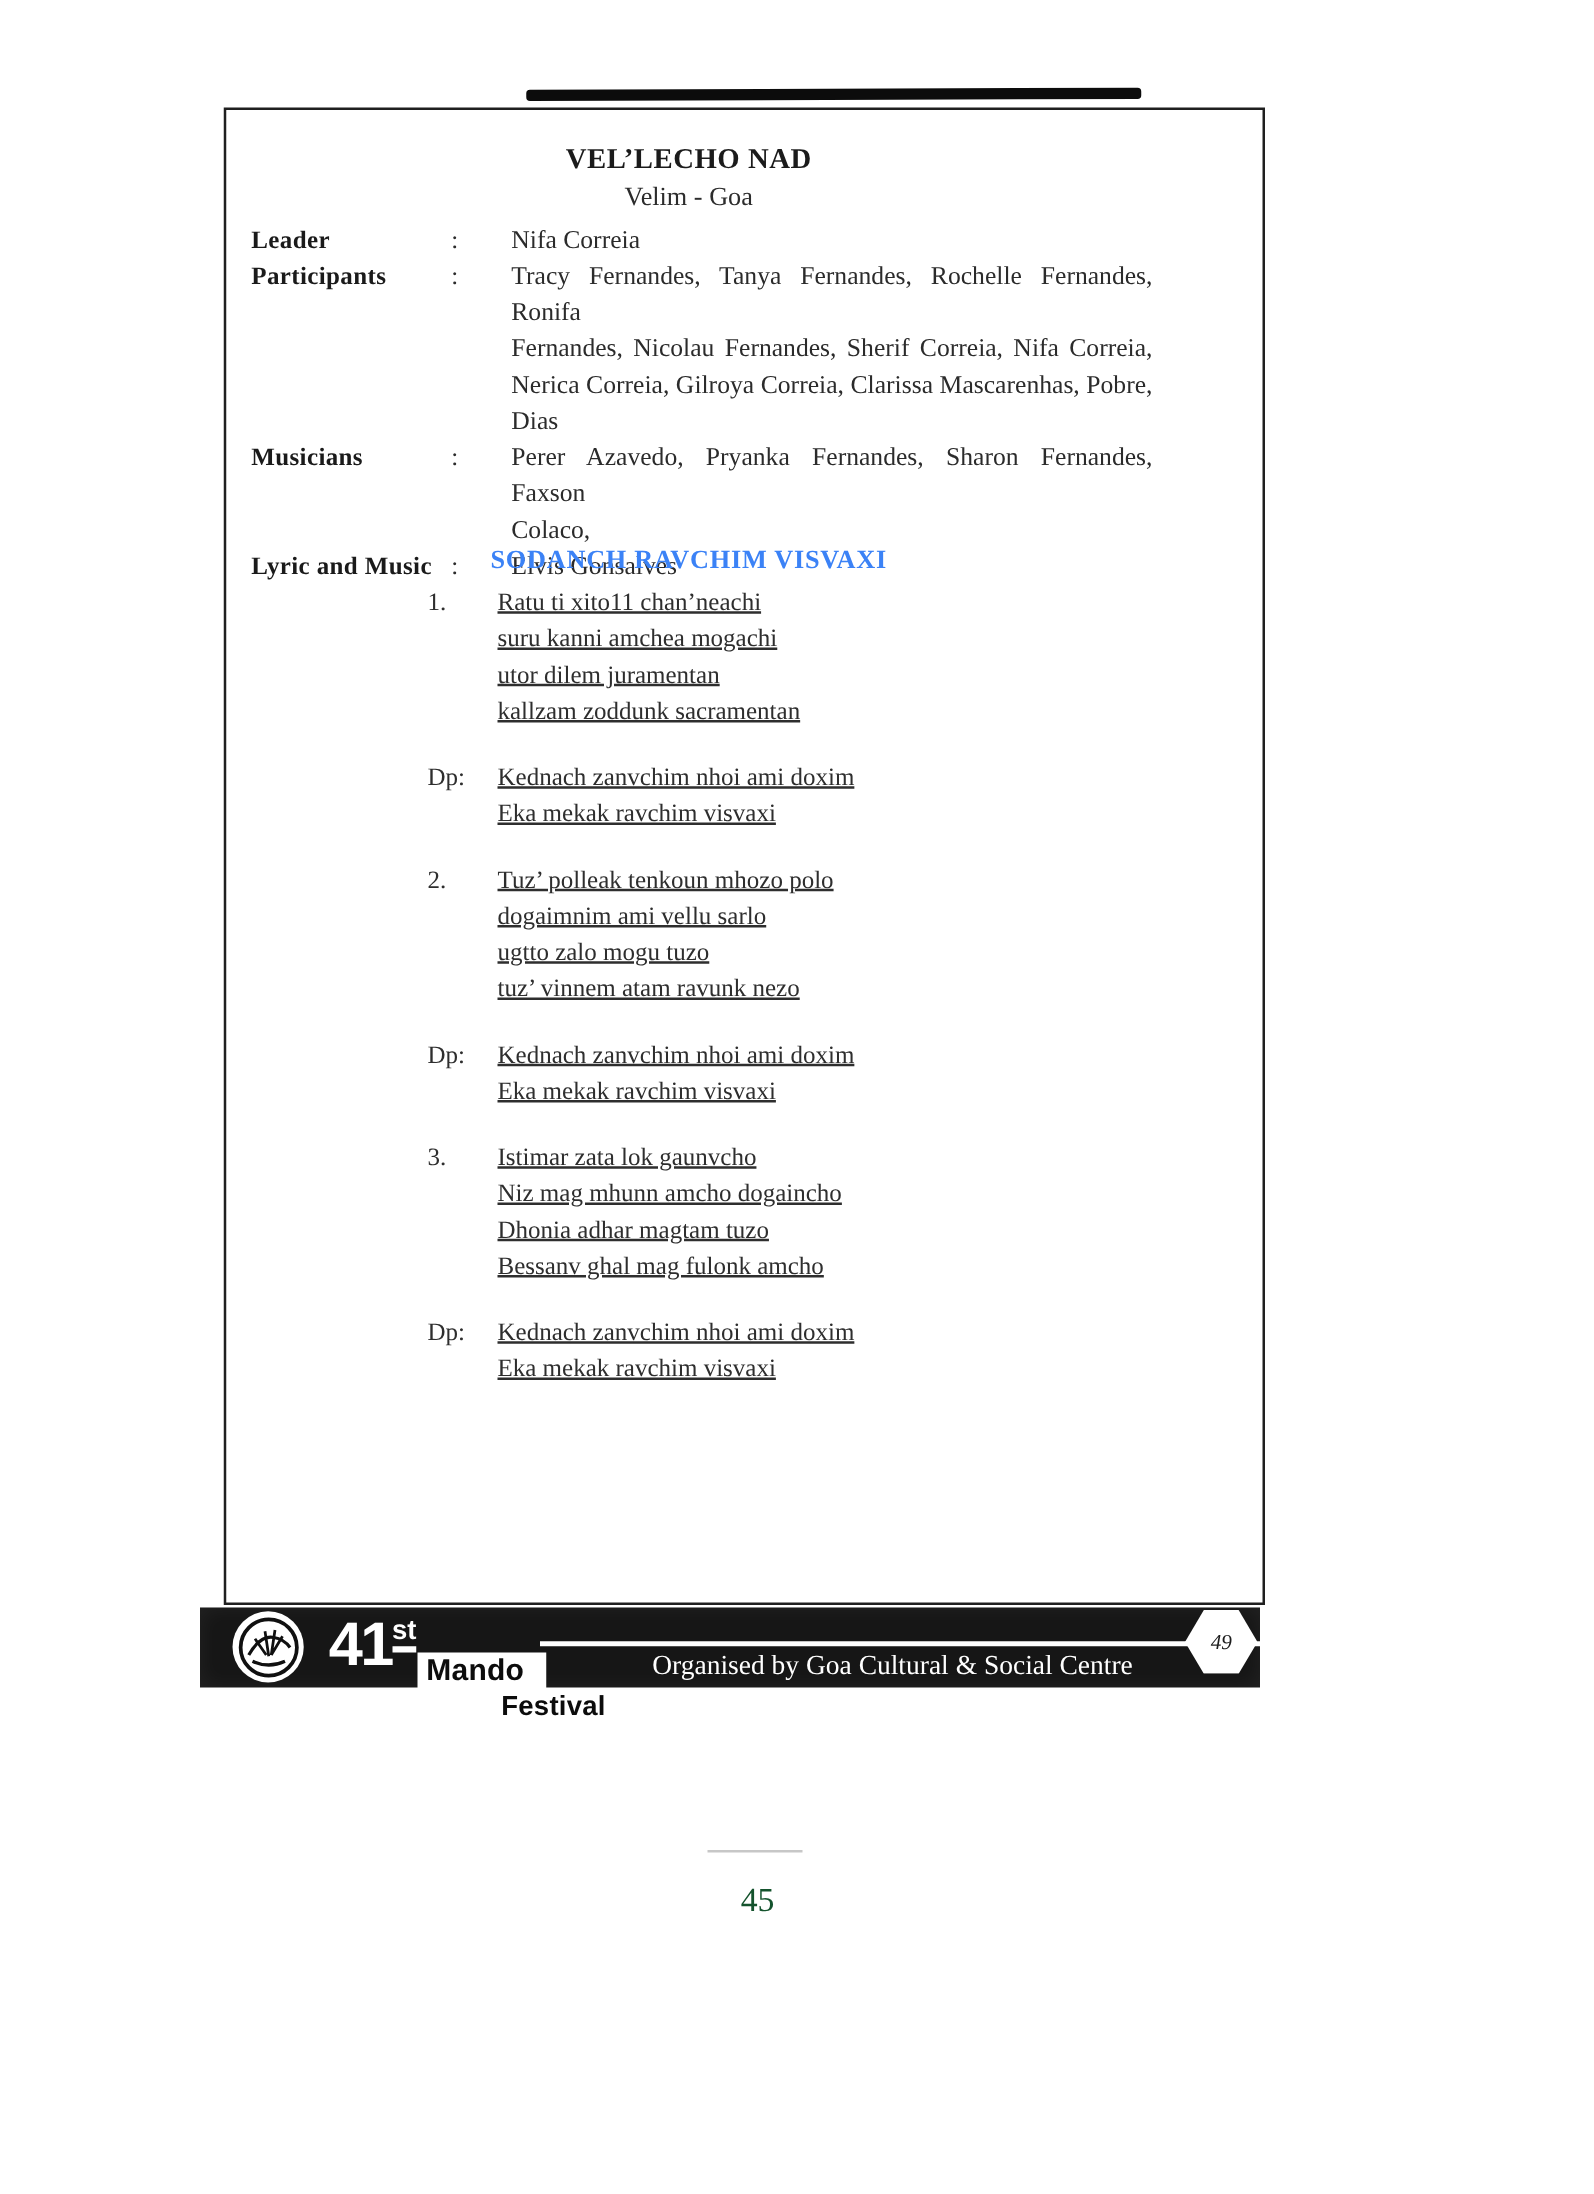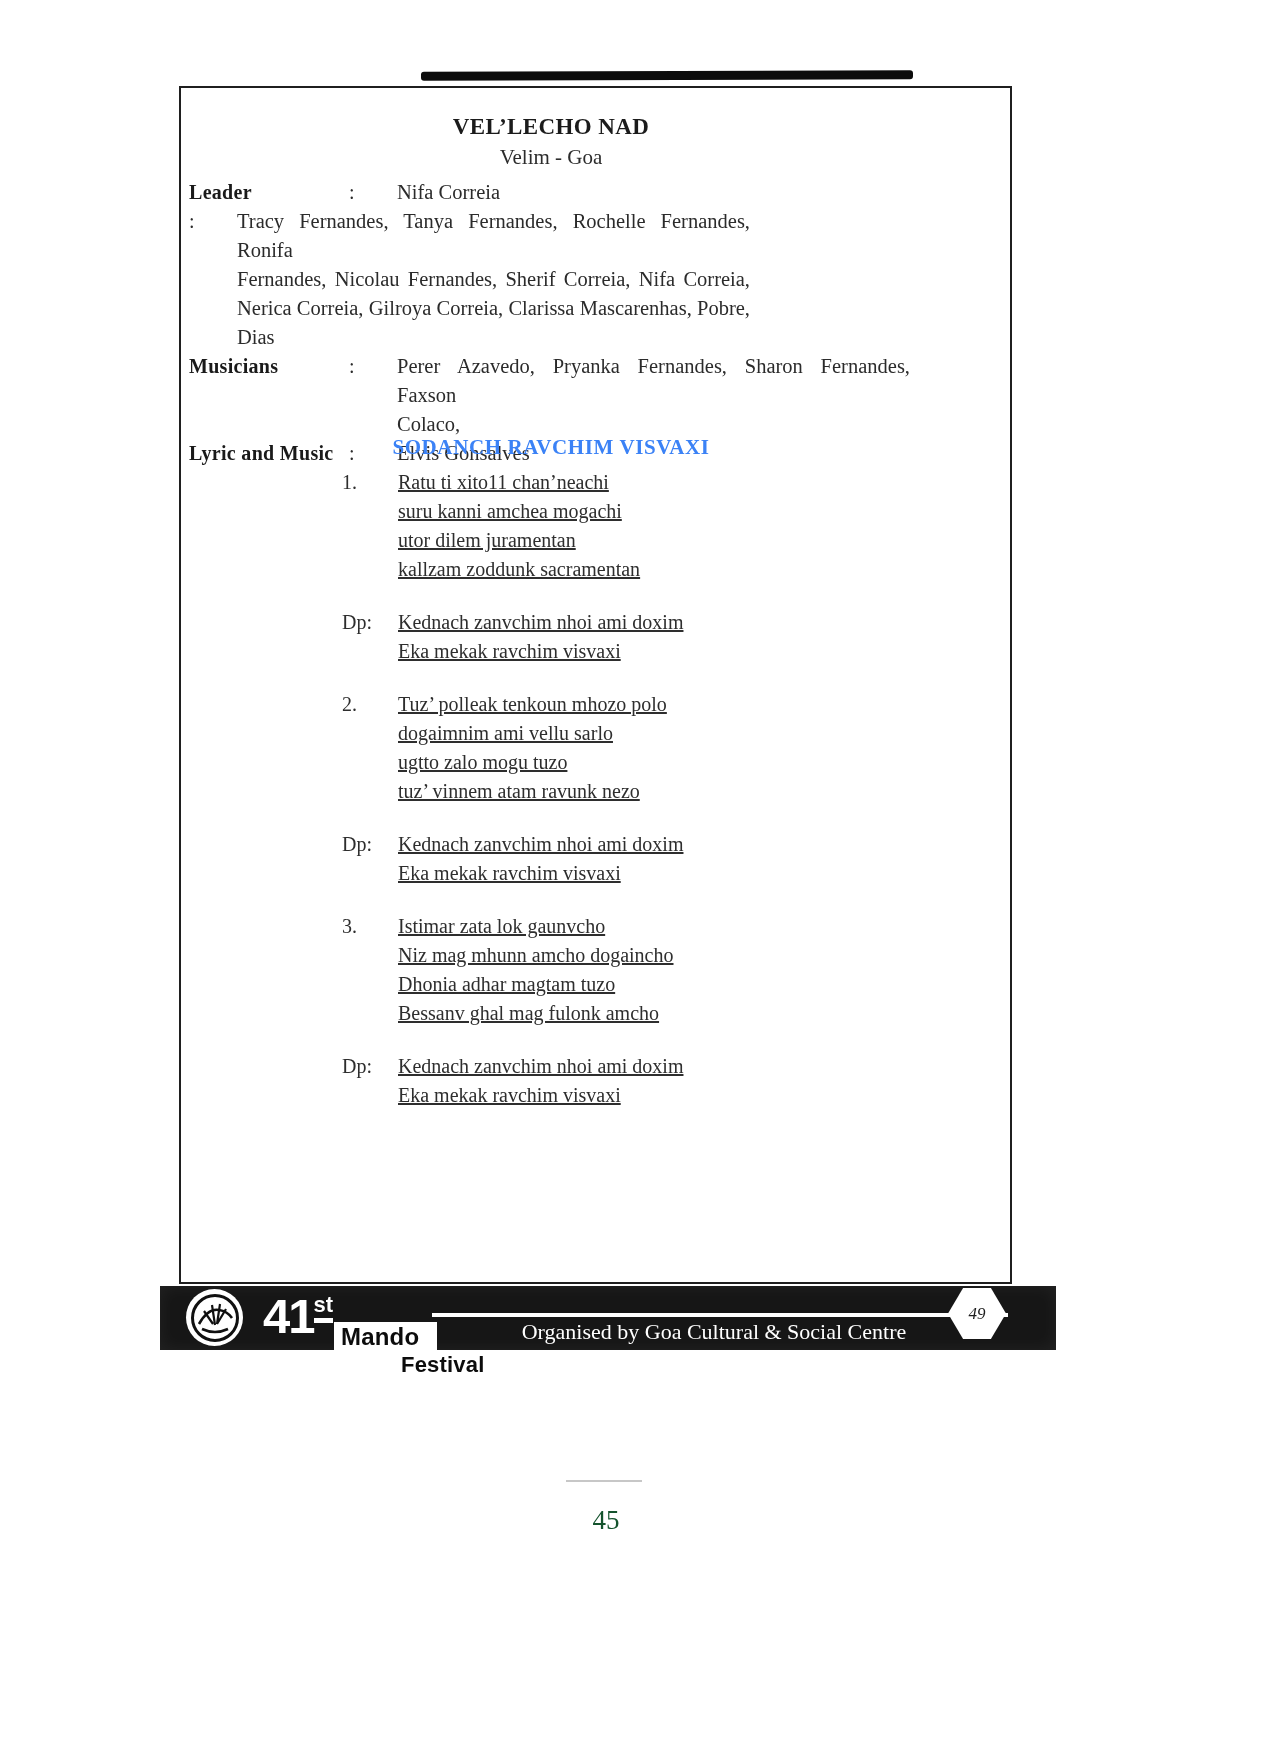--- a/index.html
+++ b/index.html
@@ -29,21 +29,21 @@
     transform: rotate(-0.2deg);
   }
 
   .title-wrap { position: absolute; left: 0; top: 24px; width: 740px; text-align: center; }
   .doc-title {
     font-weight: bold; font-size: 23px; color: #1b1b1b; letter-spacing: 0.4px;
     line-height: 30px;
   }
   .doc-subtitle { font-size: 21px; color: #2c2c2c; line-height: 30px; }
 
-  .info { position: absolute; left: 8px; top: 90px; width: 740px; }
+  .info { position: absolute; left: 20px; top: 90px; width: 740px; }
   .info-row { display: flex; }
   .info-label {
     width: 160px; font-weight: bold; font-size: 20px; color: #1a1a1a;
     line-height: 29px; letter-spacing: 0.3px;
   }
   .info-colon { width: 48px; font-size: 20px; color: #2b2b2b; line-height: 29px; }
   .info-lines { width: 513px; font-size: 20.5px; color: #2b2b2b; }
   .info-lines div { line-height: 29px; }
   .info-lines div.j { text-align: justify; text-align-last: justify; }
 
@@ -60,21 +60,20 @@
   .stanza-lines { font-size: 20px; color: #2e2e2e; }
   .stanza-lines div { line-height: 29px; text-decoration: underline; }
 
   
   .footer {
     position: absolute;
     left: 160px; top: 1286px;
     width: 848px; height: 64px;
     background: #161616;
     box-shadow: inset 0 0 18px rgba(255,255,255,0.06);
-    padding-left: 48px;
   }
   .logo {
     position: absolute; left: 26px; top: 3px;
     width: 57px; height: 57px;
     background: #fff; border-radius: 50%;
     display: flex; align-items: center; justify-content: center;
   }
   .edition {
     position: absolute; left: 103px; top: 5px;
     color: #fff;
@@ -132,20 +131,21 @@
 
     <div class="info">
       <div class="info-row">
         <div class="info-label">Leader</div>
         <div class="info-colon">:</div>
         <div class="info-lines">
           <div>Nifa Correia</div>
         </div>
       </div>
       <div class="info-row">
+        <div class="info-label">Participants</div>
         <div class="info-colon">:</div>
         <div class="info-lines">
           <div class="j">Tracy Fernandes, Tanya Fernandes, Rochelle Fernandes, Ronifa</div>
           <div class="j">Fernandes, Nicolau Fernandes, Sherif Correia, Nifa Correia,</div>
           <div class="j">Nerica Correia, Gilroya Correia, Clarissa Mascarenhas, Pobre,</div>
           <div>Dias</div>
         </div>
       </div>
       <div class="info-row">
         <div class="info-label">Musicians</div>

